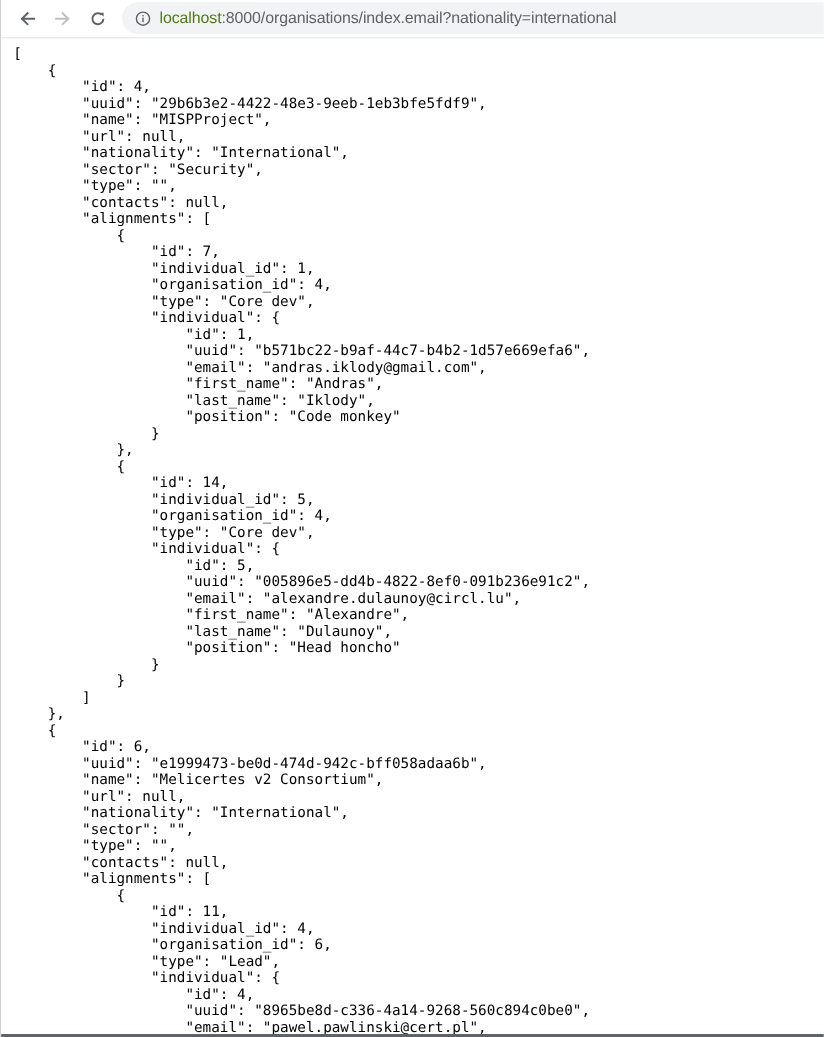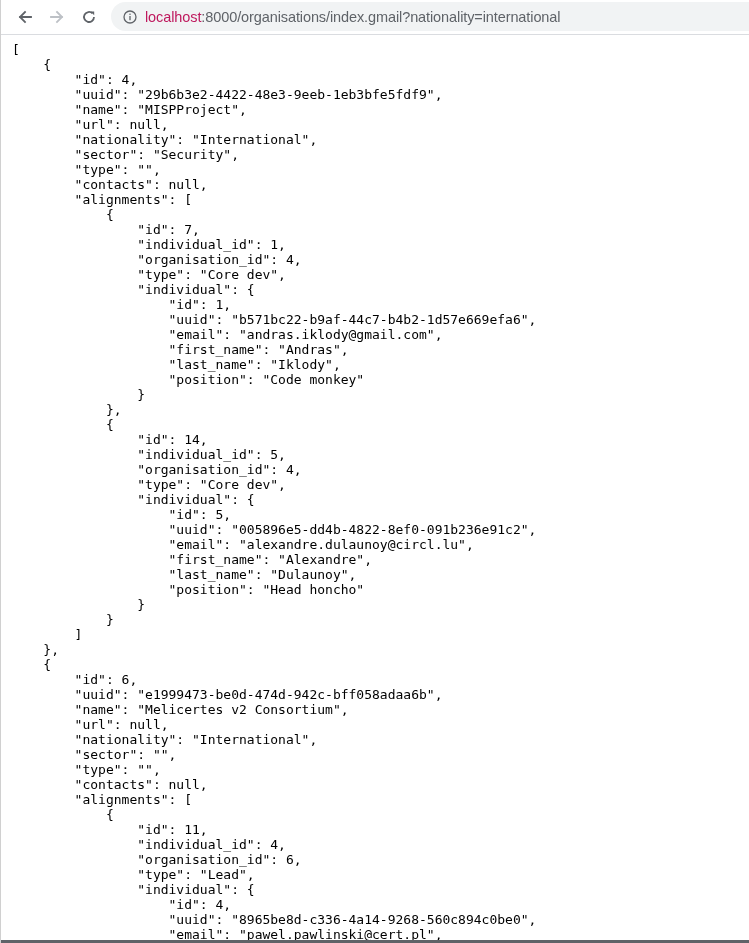--- a/index.html
+++ b/index.html
@@ -60,21 +60,21 @@
       align-items: center;
       justify-content: center;
     }
     .url {
       font-family: "Liberation Sans", "DejaVu Sans", sans-serif;
       font-size: 14.5px;
       color: #5f6368;
       white-space: nowrap;
       letter-spacing: -0.1px;
     }
-    .url .host { color: #be185d; }
+    .url .host { color: #4d7c0f; }
     .content {
       position: absolute;
       top: 35px;
       left: 0;
       right: 0;
       bottom: 3px;
       background: #ffffff;
       overflow: hidden;
     }
     pre.json {
@@ -123,21 +123,21 @@
       </span>
     </div>
     <div class="omnibox">
       <span class="info-icon">
         <svg width="14" height="14" viewBox="0 0 14 14">
           <circle cx="7" cy="7" r="6" stroke="#5f6368" stroke-width="1.3" fill="none"></circle>
           <rect x="6.35" y="6" width="1.3" height="4.2" fill="#5f6368"></rect>
           <rect x="6.35" y="3.6" width="1.3" height="1.3" fill="#5f6368"></rect>
         </svg>
       </span>
-      <span class="url"><span class="host">localhost</span><span>:8000/organisations/index.gmail?nationality=international</span></span>
+      <span class="url"><span class="host">localhost</span><span>:8000/organisations/index.email?nationality=international</span></span>
     </div>
   </div>
 
   <div class="content">
     <pre class="json" id="json-pre"><span>[</span>
 <span>    {</span>
 <span>        "id": 4,</span>
 <span>        "uuid": "29b6b3e2-4422-48e3-9eeb-1eb3bfe5fdf9",</span>
 <span>        "name": "MISPProject",</span>
 <span>        "url": null,</span>

